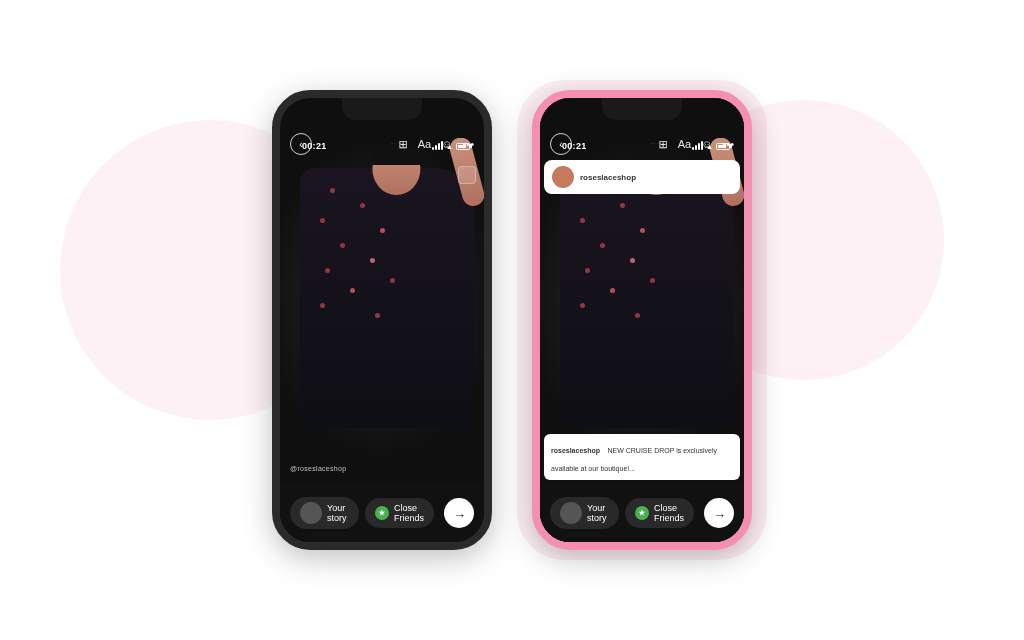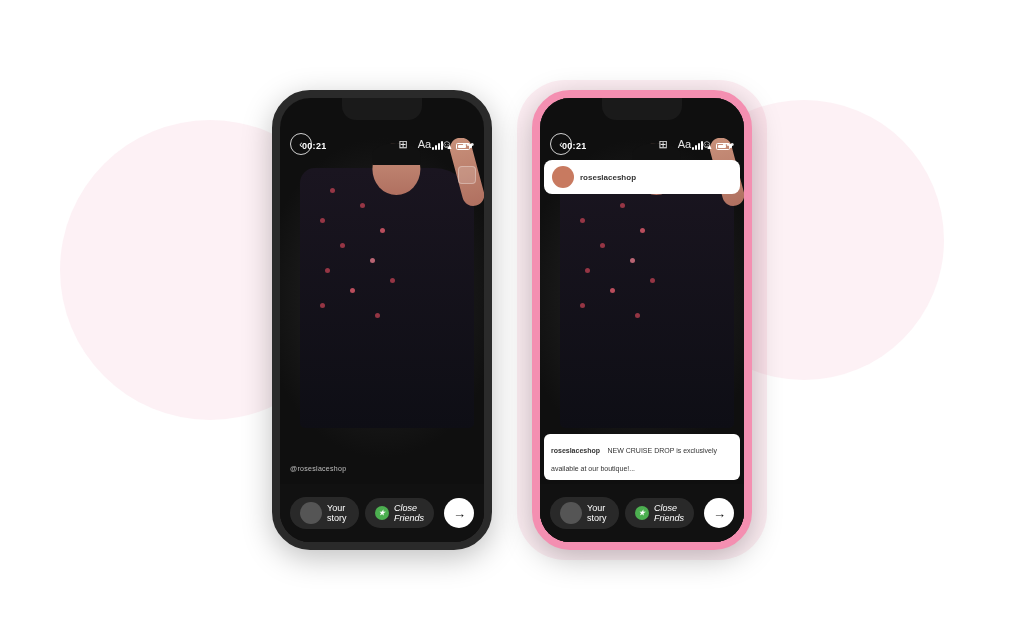--- a/index.html
+++ b/index.html
@@ -279,21 +279,20 @@
       background: #555;
       flex-shrink: 0;
     }
     .share-label {
       color: #fff;
       font-size: 9px;
       font-weight: 500;
     }
     .share-friends {
       background: rgba(255,255,255,0.1);
-      font-style: italic;
     }
     .green-dot {
       width: 14px;
       height: 14px;
       border-radius: 50%;
       background: #4caf50;
       flex-shrink: 0;
       display: flex;
       align-items: center;
       justify-content: center;

